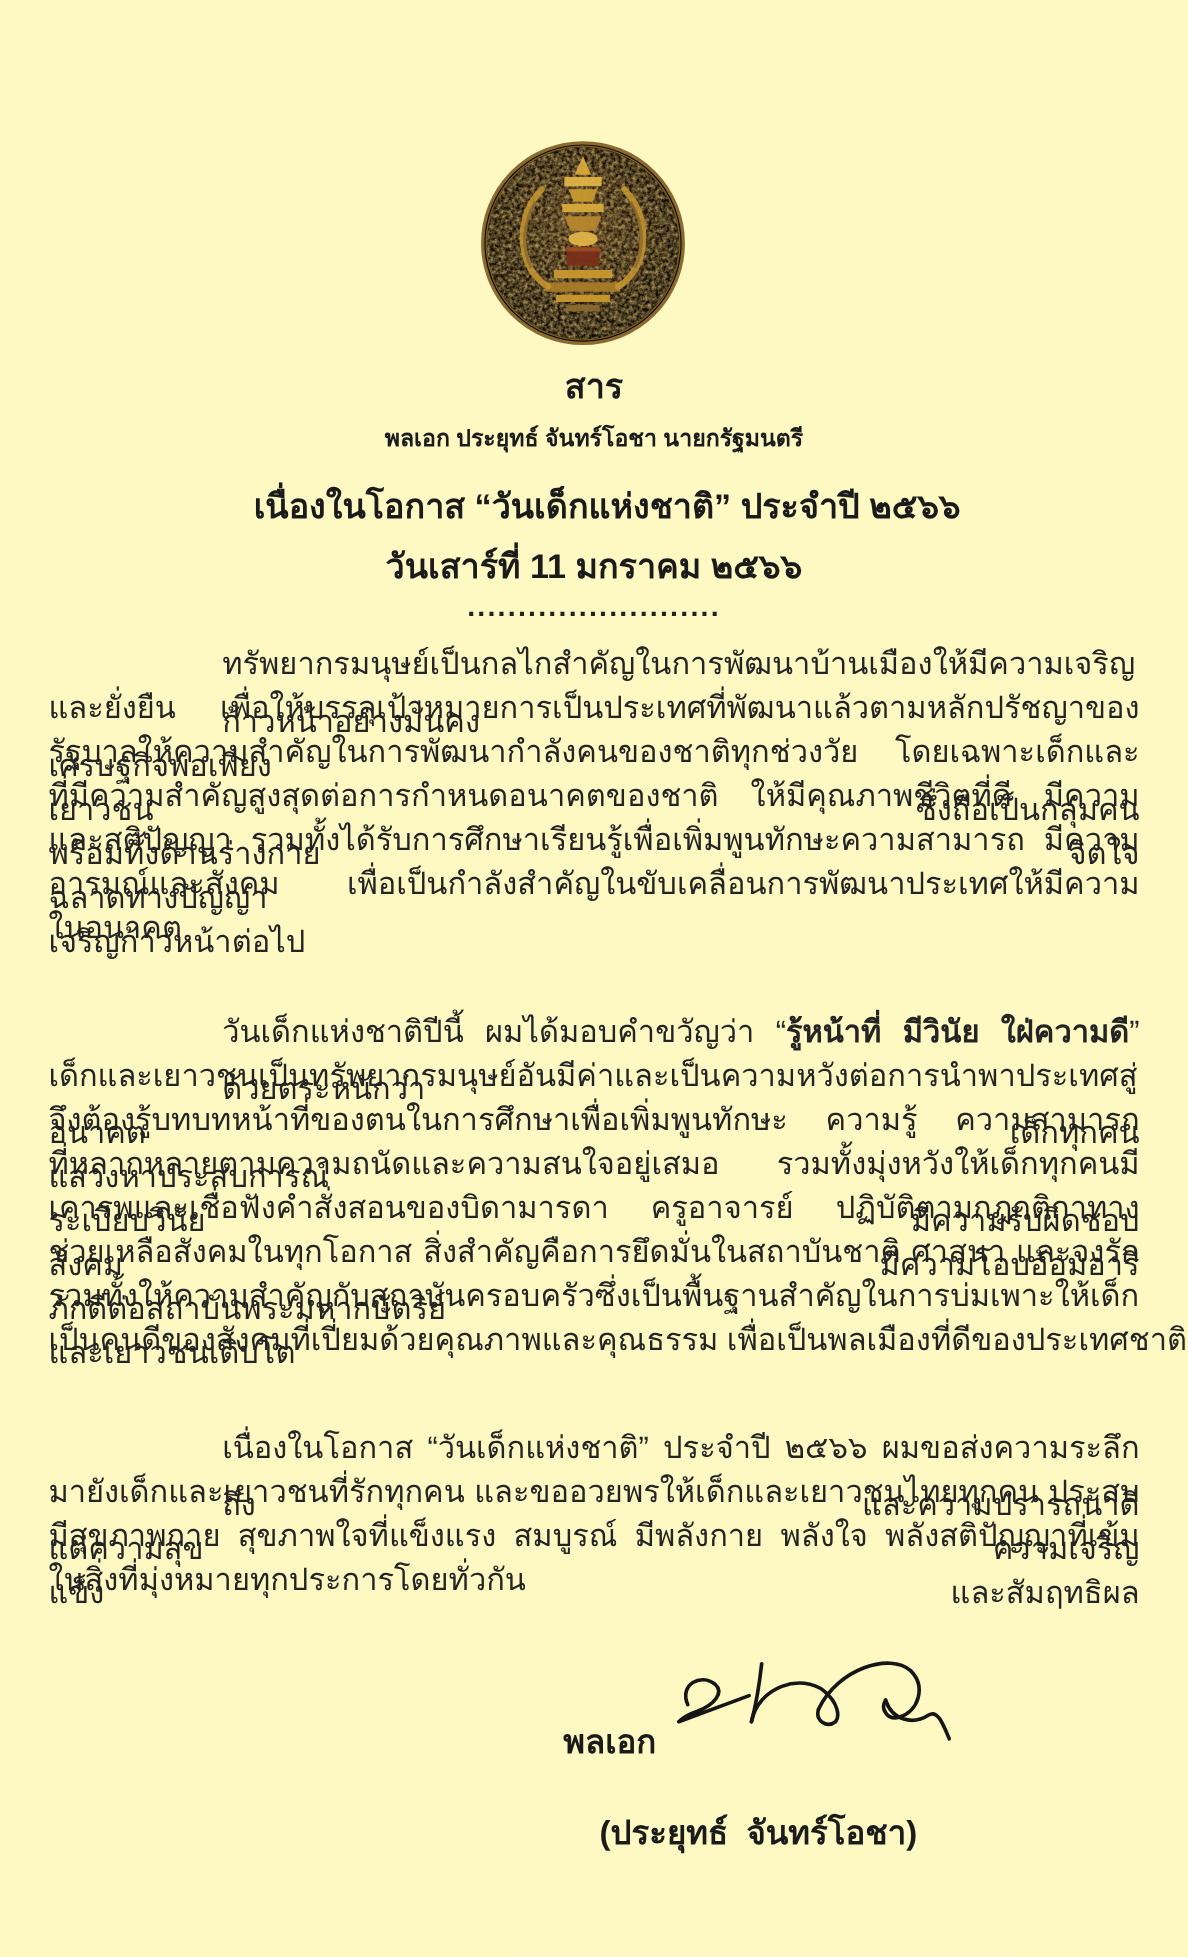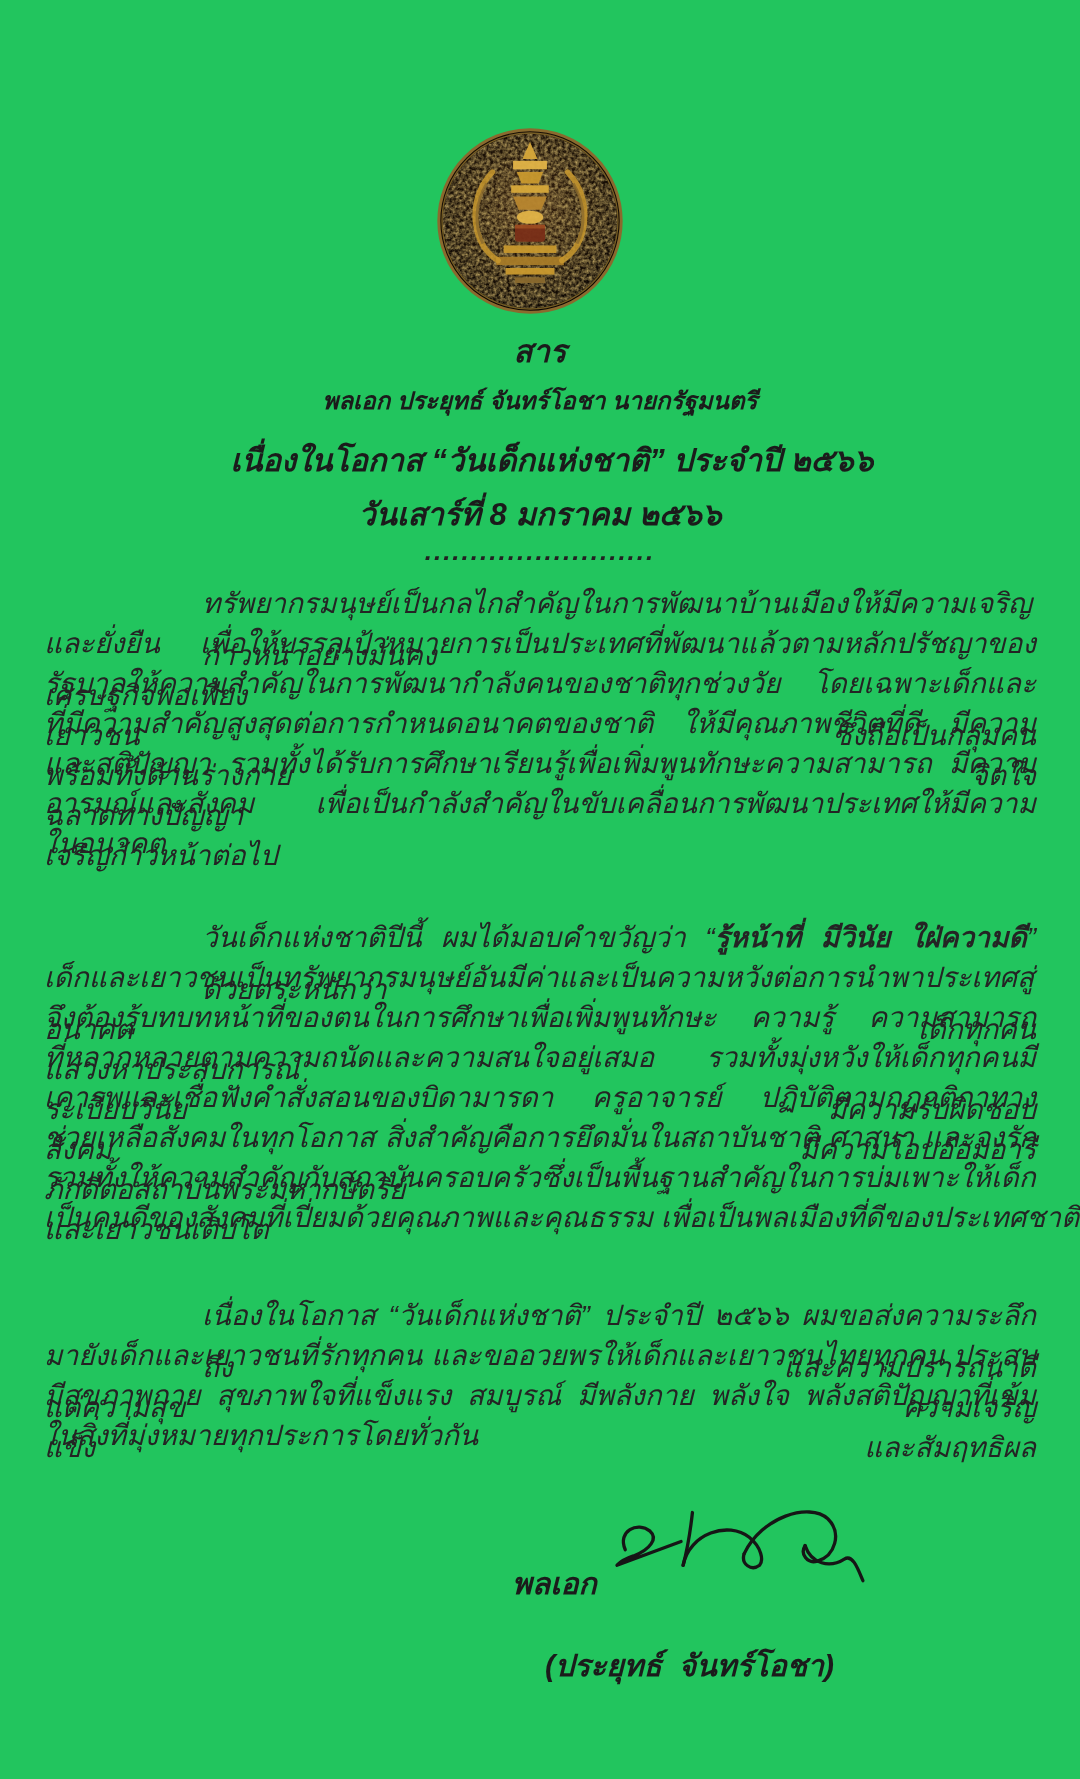--- a/index.html
+++ b/index.html
@@ -1,43 +1,42 @@
 <!DOCTYPE html>
 <html lang="th"><head>
 <meta charset="utf-8">
 <style>
   html, body { margin: 0; padding: 0; background: #ffffff; }
   .page {
     position: relative;
     width: 1080px;
     height: 1779px;
     margin: 0 auto;
-    background: #22c55e;
+    background: #fef9c3;
     font-family: "Liberation Sans", sans-serif;
     color: #1f1f1f;
     overflow: hidden;
-    font-style: italic;
   }
   .emblem-wrap {
     position: absolute;
     left: 436px;
     top: 126px;
     width: 188px;
     height: 190px;
   }
   .center-line {
     position: absolute;
     left: 0;
     width: 1080px;
     text-align: center;
     font-weight: 700;
     color: #1b1b1b;
   }
   .doc-type   { top: 326px; font-size: 31px; }
-  .author     { top: 381px; font-size: 24px; }
+  .author     { top: 381px; font-size: 21px; }
   .occasion   { top: 435px; font-size: 31px; padding-left: 12px; }
   .date-line  { top: 489px; font-size: 31px; }
   .dots {
     top: 536px;
     font-size: 26px;
     letter-spacing: 2px;
     font-weight: 700;
     color: #222;
   }
   .paragraph {
@@ -145,21 +144,21 @@
       <g fill="none" stroke="#8a6a2e" stroke-width="1.6" opacity="0.8">
         <path d="M27 30 C21 40 20 52 25 62"></path>
         <path d="M73 30 C79 40 80 52 75 62"></path>
       </g>
     </svg>
   </div>
 
   <div class="center-line doc-type">สาร</div>
   <div class="center-line author">พลเอก ประยุทธ์ จันทร์โอชา นายกรัฐมนตรี</div>
   <div class="center-line occasion">เนื่องในโอกาส “วันเด็กแห่งชาติ” ประจำปี ๒๕๖๖</div>
-  <div class="center-line date-line">วันเสาร์ที่ 8 มกราคม ๒๕๖๖</div>
+  <div class="center-line date-line">วันเสาร์ที่ 11 มกราคม ๒๕๖๖</div>
   <div class="center-line dots">.........................</div>
 
   <div class="paragraph p1">
     <div class="line just indent">ทรัพยากรมนุษย์เป็นกลไกสำคัญในการพัฒนาบ้านเมืองให้มีความเจริญก้าวหน้าอย่างมั่นคง</div>
     <div class="line just">และยั่งยืน เพื่อให้บรรลุเป้าหมายการเป็นประเทศที่พัฒนาแล้วตามหลักปรัชญาของเศรษฐกิจพอเพียง</div>
     <div class="line just">รัฐบาลให้ความสำคัญในการพัฒนากำลังคนของชาติทุกช่วงวัย โดยเฉพาะเด็กและเยาวชน ซึ่งถือเป็นกลุ่มคน</div>
     <div class="line just">ที่มีความสำคัญสูงสุดต่อการกำหนดอนาคตของชาติ ให้มีคุณภาพชีวิตที่ดี มีความพร้อมทั้งด้านร่างกาย จิตใจ</div>
     <div class="line just">และสติปัญญา รวมทั้งได้รับการศึกษาเรียนรู้เพื่อเพิ่มพูนทักษะความสามารถ มีความฉลาดทางปัญญา</div>
     <div class="line just">อารมณ์และสังคม เพื่อเป็นกำลังสำคัญในขับเคลื่อนการพัฒนาประเทศให้มีความเจริญก้าวหน้าต่อไป</div>
     <div class="line">ในอนาคต</div>

